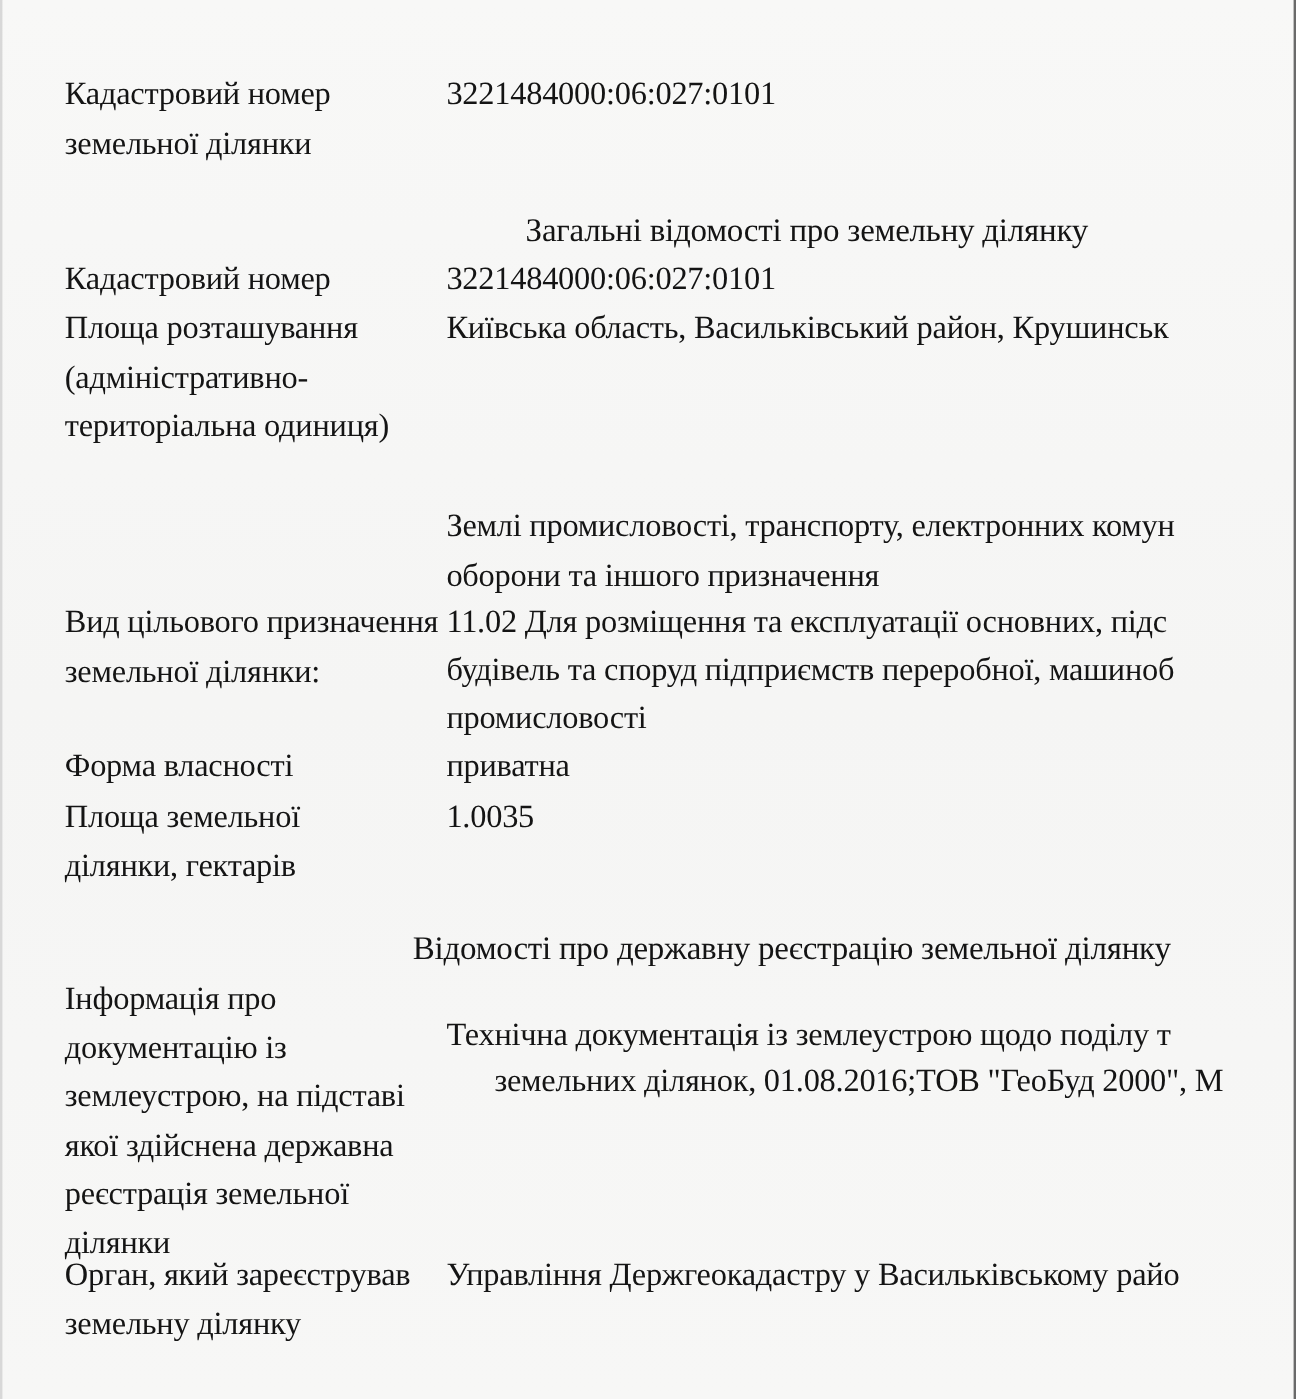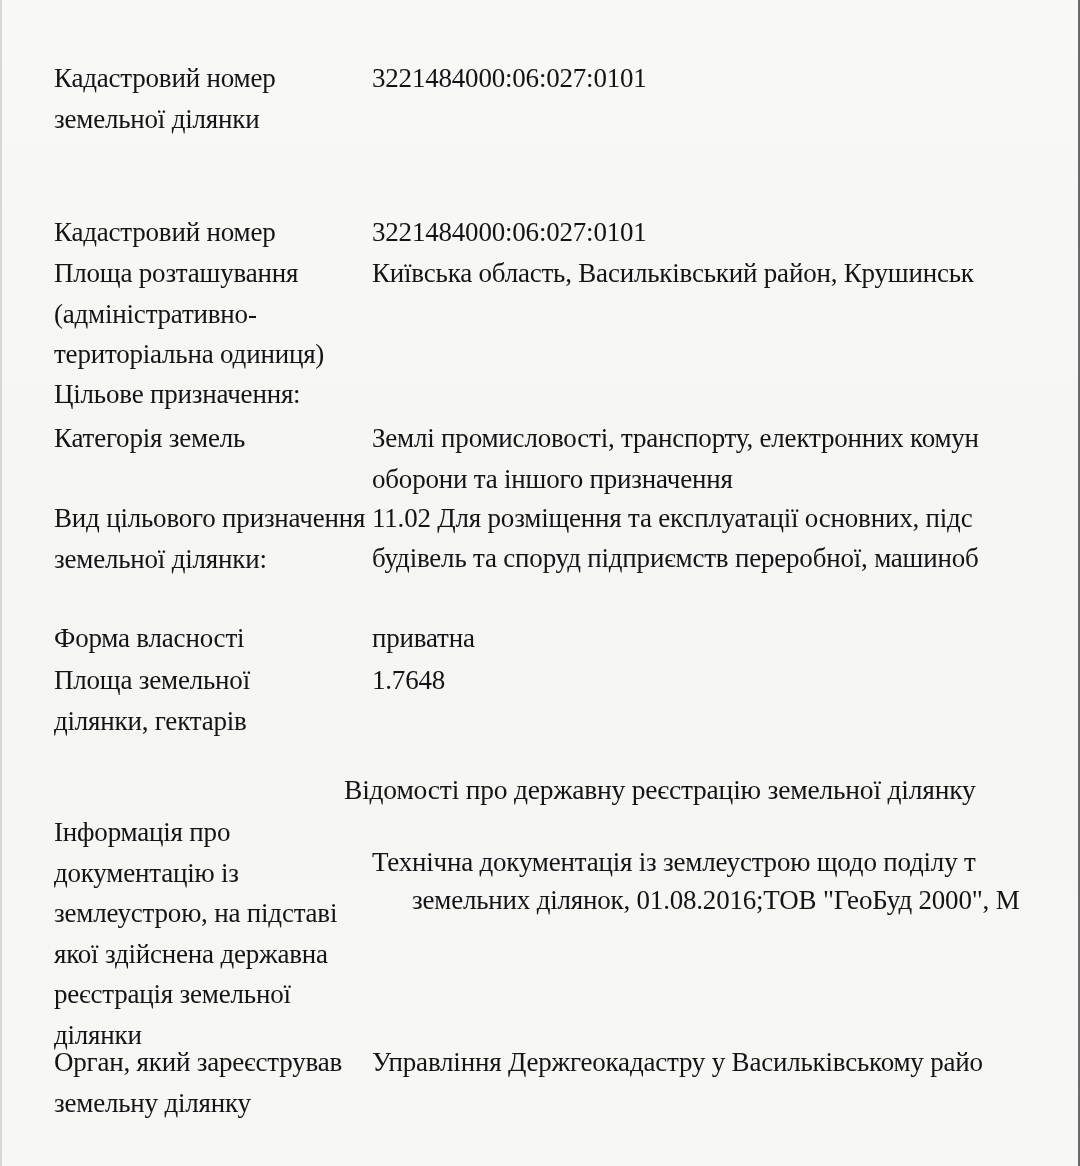--- a/index.html
+++ b/index.html
@@ -55,42 +55,42 @@
 </style>
 </head>
 <body>
 
 <div class="page">
 
 
   <div class="txt label" style="top:58px;">Кадастровий номер земельної ділянки</div>
   <div class="txt value" style="top:58px;">3221484000:06:027:0101</div>
 
+  <div class="txt heading" style="left:436px; top:172px;">Загальні відомості про земельну ділянку</div>
 
   <div class="txt label" style="top:212px;font-family:Liberation Serif, serif;">Кадастровий номер</div>
   <div class="txt value" style="top:212px;">3221484000:06:027:0101</div>
 
   <div class="txt label" style="top:253px; width:340px;">Площа розташування (адміністративно-територіальна одиниця)</div>
   <div class="txt value" style="top:253px;">Київська область, Васильківський район, Крушинськ</div>
 
-  <div class="txt label" style="top:374px;">Цільове призначення:</div>
 
-  <div class="txt label" style="top:418px;">Категорія земель</div>
   <div class="txt value" style="top:418px;">Землі промисловості, транспорту, електронних комун</div>
   <div class="txt value" style="top:459px;">оборони та іншого призначення</div>
 
   <div class="txt label" style="top:498px; width:325px;">Вид цільового призначення земельної ділянки:</div>
   <div class="txt value" style="top:498px;">11.02 Для розміщення та експлуатації основних, підс</div>
   <div class="txt value" style="top:538px;">будівель та споруд підприємств переробної, машиноб</div>
+  <div class="txt value" style="top:578px;">промисловості</div>
 
   <div class="txt label" style="top:618px;">Форма власності</div>
   <div class="txt value" style="top:618px;">приватна</div>
 
   <div class="txt label" style="top:660px; width:260px;">Площа земельної ділянки, гектарів</div>
-  <div class="txt value" style="top:660px;">1.7648</div>
+  <div class="txt value" style="top:660px;">1.0035</div>
 
   <div class="txt heading" style="left:342px; top:770px;">Відомості про державну реєстрацію земельної ділянку</div>
 
   <div class="txt label" style="top:812px; width:310px;">Інформація про документацію із землеустрою, на підставі якої здійснена державна реєстрація земельної ділянки</div>
   <div class="txt value" style="top:842px;">Технічна документація із землеустрою щодо поділу т</div>
   <div class="txt value" style="top:880px;margin-left:40px;">земельних ділянок, 01.08.2016;ТОВ "ГеоБуд 2000", М</div>
 
   <div class="txt label" style="top:1042px; width:300px;">Орган, який зареєстрував земельну ділянку</div>
   <div class="txt value" style="top:1042px;">Управління Держгеокадастру у Васильківському райо</div>
 

